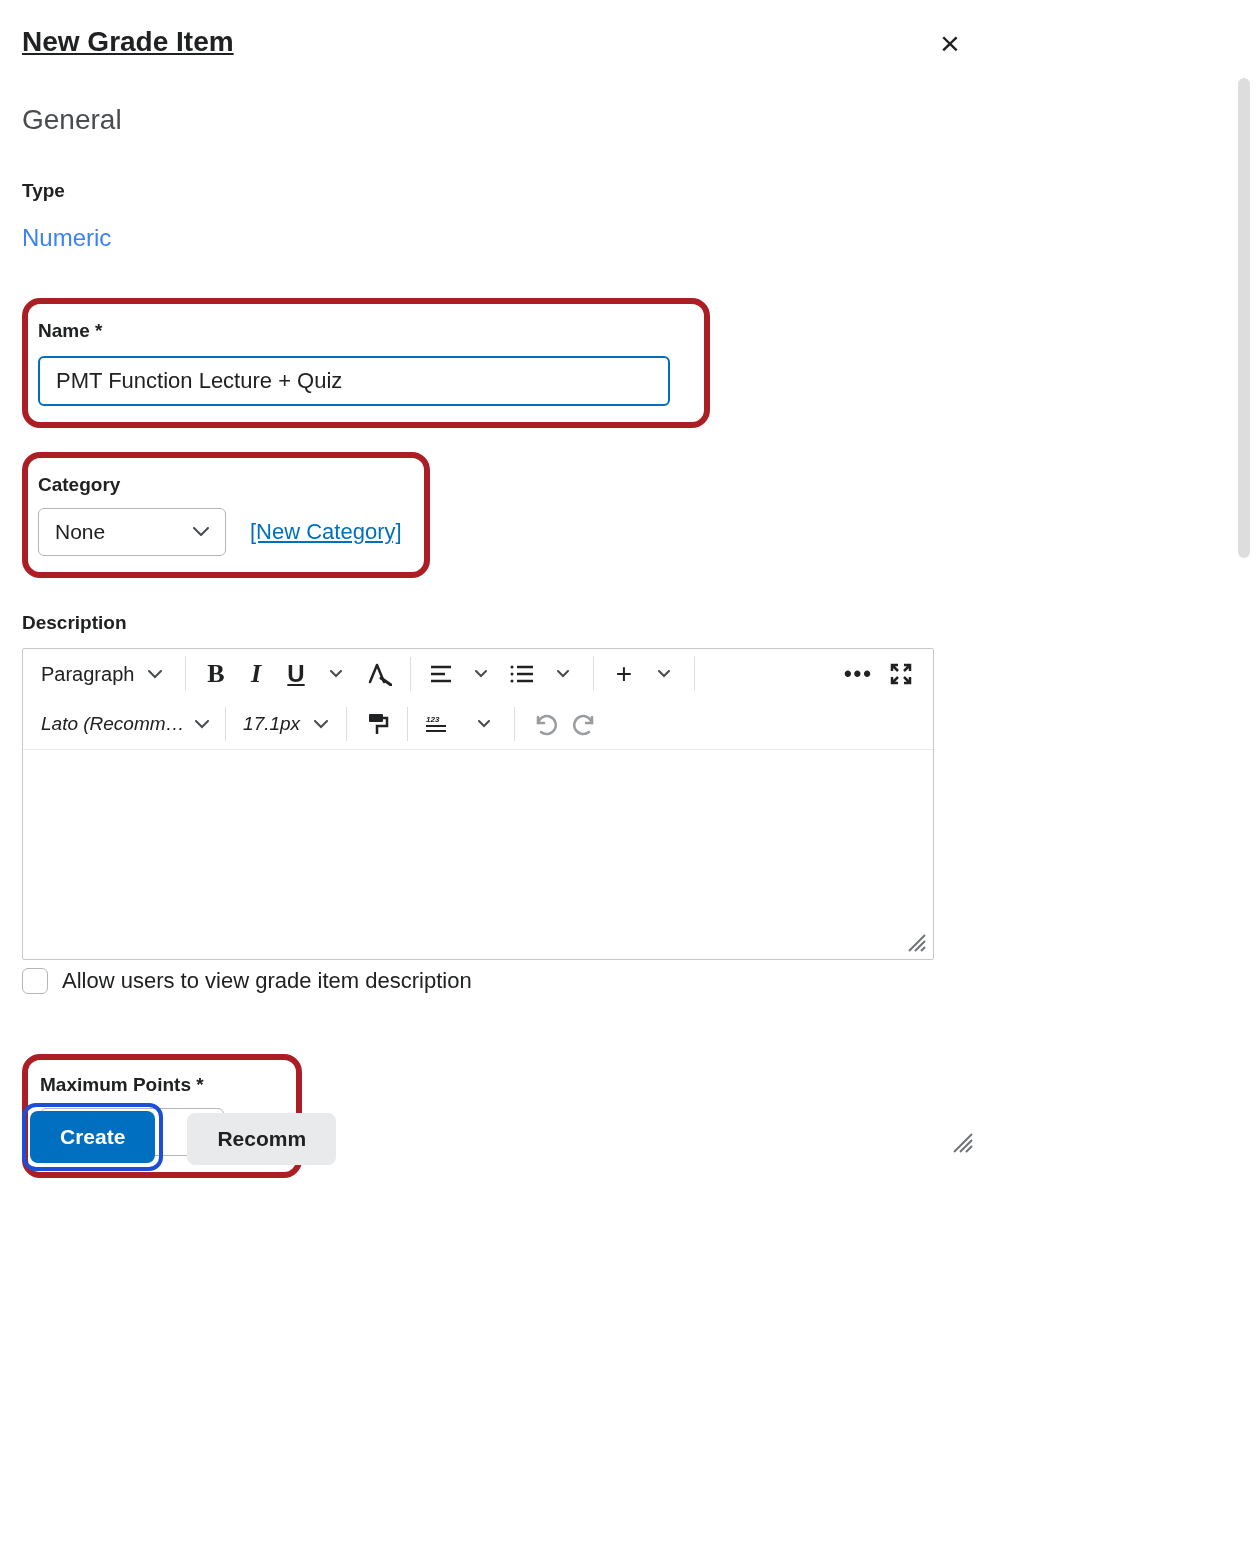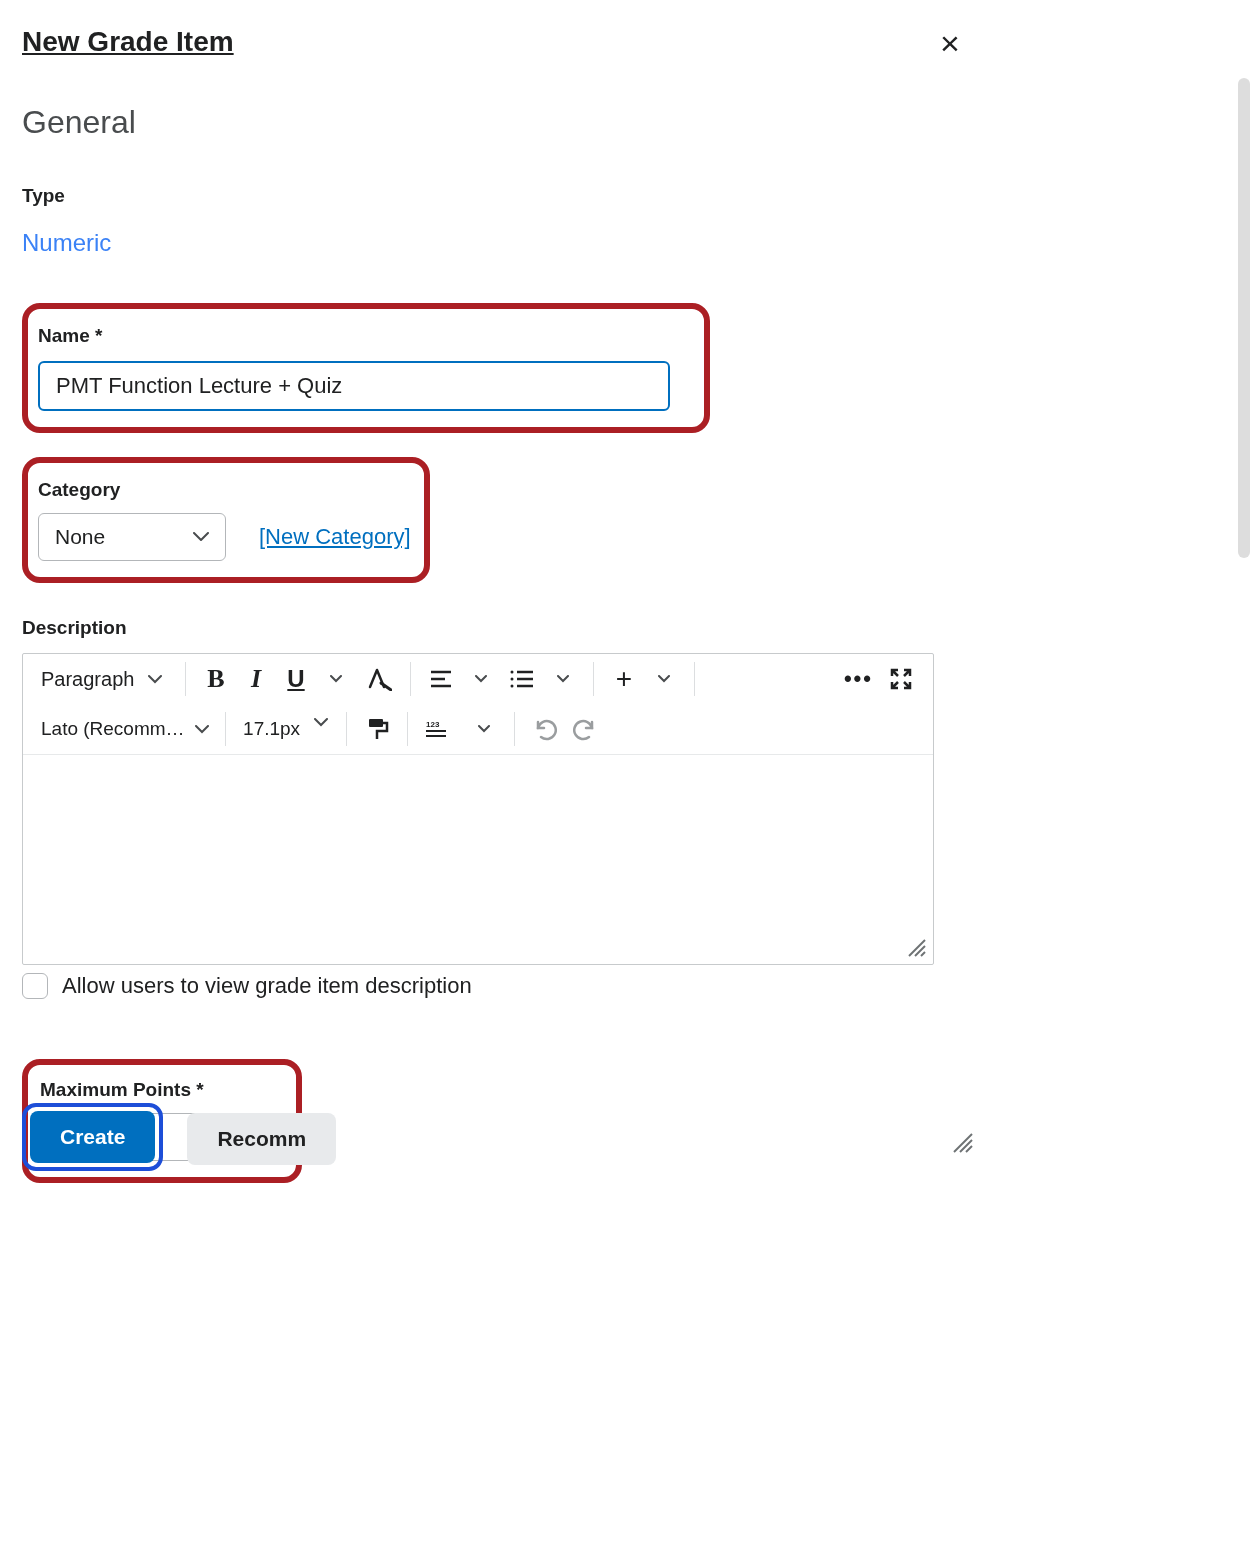--- a/index.html
+++ b/index.html
@@ -42,21 +42,21 @@
   .scrollbar-track {
     position: absolute;
     right: 10px;
     top: 78px;
     width: 12px;
     height: 480px;
     background: #ddd;
     border-radius: 6px;
   }
   .section-heading {
-    font-size: 32px;
+    font-size: 28px;
     font-weight: 400;
     color: #494c4e;
     margin-top: 46px;
     letter-spacing: 0px;
   }
   .field-label {
     font-size: 19px;
     font-weight: 700;
     color: #202122;
   }
@@ -88,21 +88,21 @@
     outline: none;
     font-family: inherit;
   }
   .cat-box {
     margin-top: 24px;
     width: 408px;
   }
   .cat-row {
     display: flex;
     align-items: center;
-    gap: 33px;
+    gap: 24px;
     margin-top: 12px;
   }
   .select-wrap {
     position: relative;
     width: 188px;
     height: 48px;
     border: 1px solid #b3b6b9;
     border-radius: 6px;
     display: flex;
     align-items: center;
@@ -129,20 +129,21 @@
   }
   .toolbar-row {
     display: flex;
     align-items: center;
     height: 50px;
     padding: 0 12px;
     gap: 0;
   }
   .toolbar-row + .toolbar-row {
     border-top: none;
+    font-style: italic;
   }
   .tbtn {
     display: inline-flex;
     align-items: center;
     justify-content: center;
     height: 36px;
     min-width: 40px;
     padding: 0 8px;
     color: #202122;
     font-size: 22px;
@@ -173,21 +174,21 @@
     display: inline-flex;
     align-items: center;
     gap: 10px;
     font-size: 19px;
     min-width: 170px;
     padding: 0 6px;
     color: #202122;
   }
   .size-select {
     display: inline-flex;
-    align-items: flex-start;
+    align-items: center;
     gap: 14px;
     font-size: 19px;
     min-width: 100px;
     padding: 0 6px;
     justify-content: center;
   }
   .editor-body {
     height: 180px;
     border-top: 1px solid #e7e9ea;
   }

